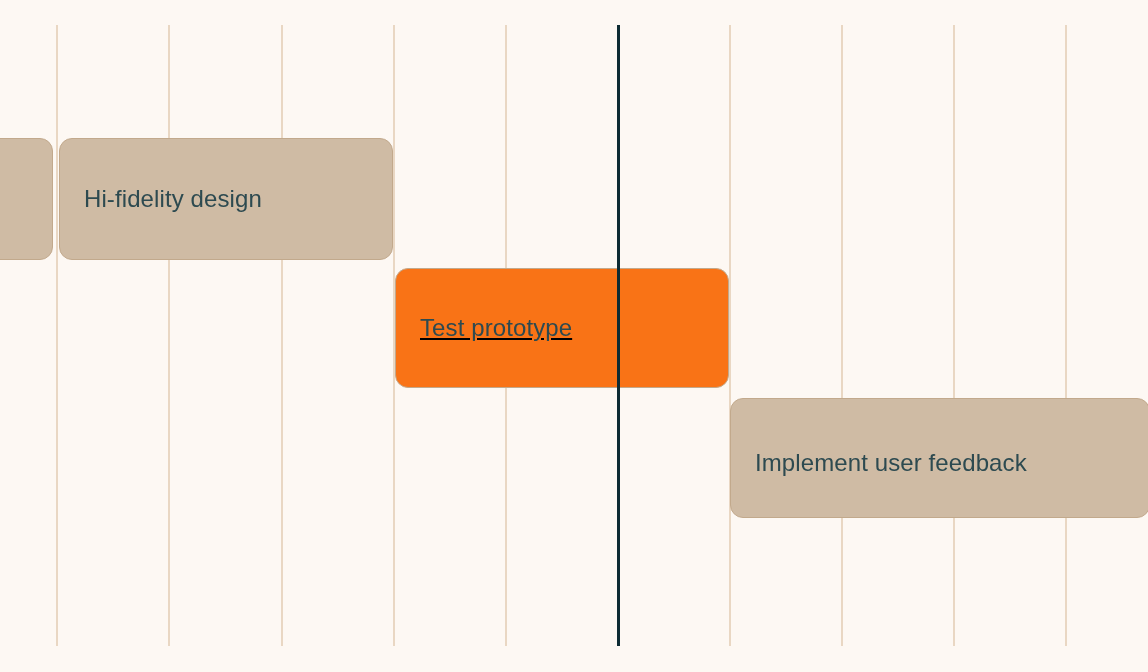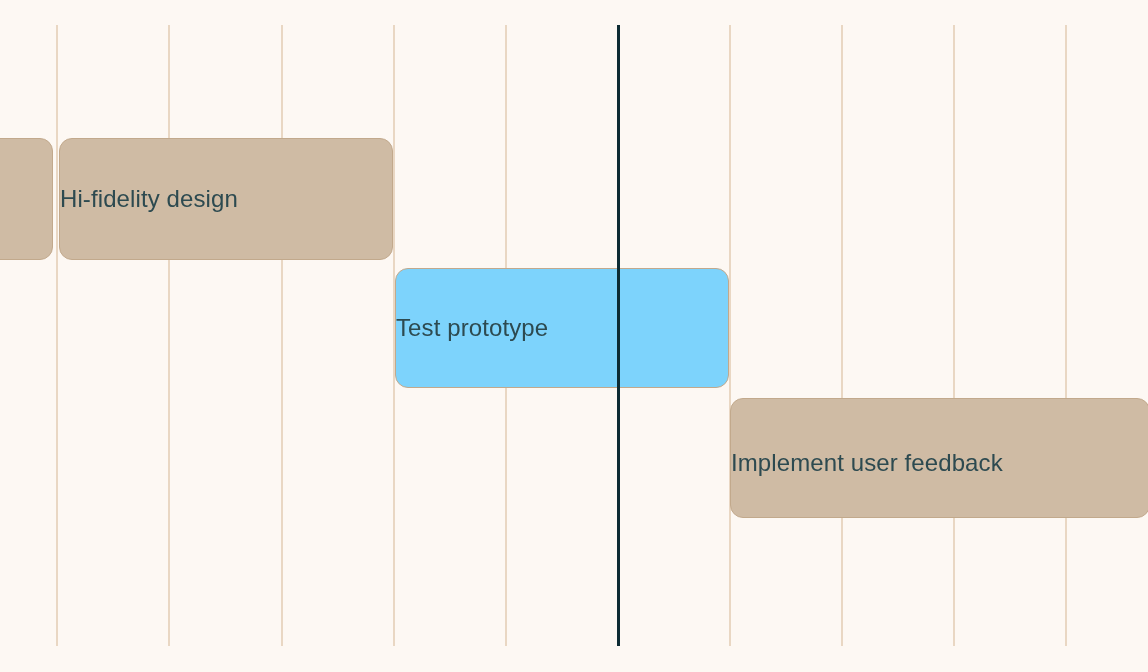--- a/index.html
+++ b/index.html
@@ -63,20 +63,21 @@
     display: flex;
     align-items: center;
     overflow: hidden;
   }
   .task-bar-label {
     color: #2d4a50;
     font-size: 24px;
     font-weight: 400;
     letter-spacing: 0.1px;
     white-space: nowrap;
+    padding-left: 24px;
     line-height: 1;
   }
   .task-bar.is-clipped-left {
     border-top-left-radius: 13px;
     border-bottom-left-radius: 13px;
   }
 </style>
 </head>
 <body>
 
@@ -94,21 +95,21 @@
       <div class="gridline" style="left: 1065px; top: 25px; height: 621px; background: rgb(233, 215, 195); width: 2px;"></div>
     </div>
 
   <div class="bars-layer">
       <div class="task-bar is-clipped-left" style="left: -14px; top: 138px; width: 67px; height: 122px; background: rgb(207, 187, 164); border-color: rgb(194, 169, 140); border-radius: 13px;">
         <span class="task-bar-label" style="color: rgb(45, 74, 80);"></span>
       </div>
       <div class="task-bar" style="left: 59px; top: 138px; width: 334px; height: 122px; background: rgb(207, 187, 164); border-color: rgb(194, 169, 140); border-radius: 13px;">
         <span class="task-bar-label" style="color: rgb(45, 74, 80);">Hi-fidelity design</span>
       </div>
-      <div class="task-bar" style="left: 395px; top: 268px; width: 334px; height: 120px; background: #7dd3fc; border-color: rgb(194, 169, 140); border-radius: 13px;">
+      <div class="task-bar" style="left: 395px; top: 268px; width: 334px; height: 120px; background: #f97316; border-color: rgb(194, 169, 140); border-radius: 13px; text-decoration: underline;">
         <span class="task-bar-label" style="color: rgb(45, 74, 80);">Test prototype</span>
       </div>
       <div class="task-bar" style="left: 730px; top: 398px; width: 420px; height: 120px; background: rgb(207, 187, 164); border-color: rgb(194, 169, 140); border-radius: 13px;">
         <span class="task-bar-label" style="color: rgb(45, 74, 80); margin-top: 9px;">Implement user feedback</span>
       </div>
     </div>
 
   <div class="today-marker" style="left: 617px; top: 25px; height: 621px; width: 3px; background: rgb(13, 43, 51);"></div>
 
 </div>

